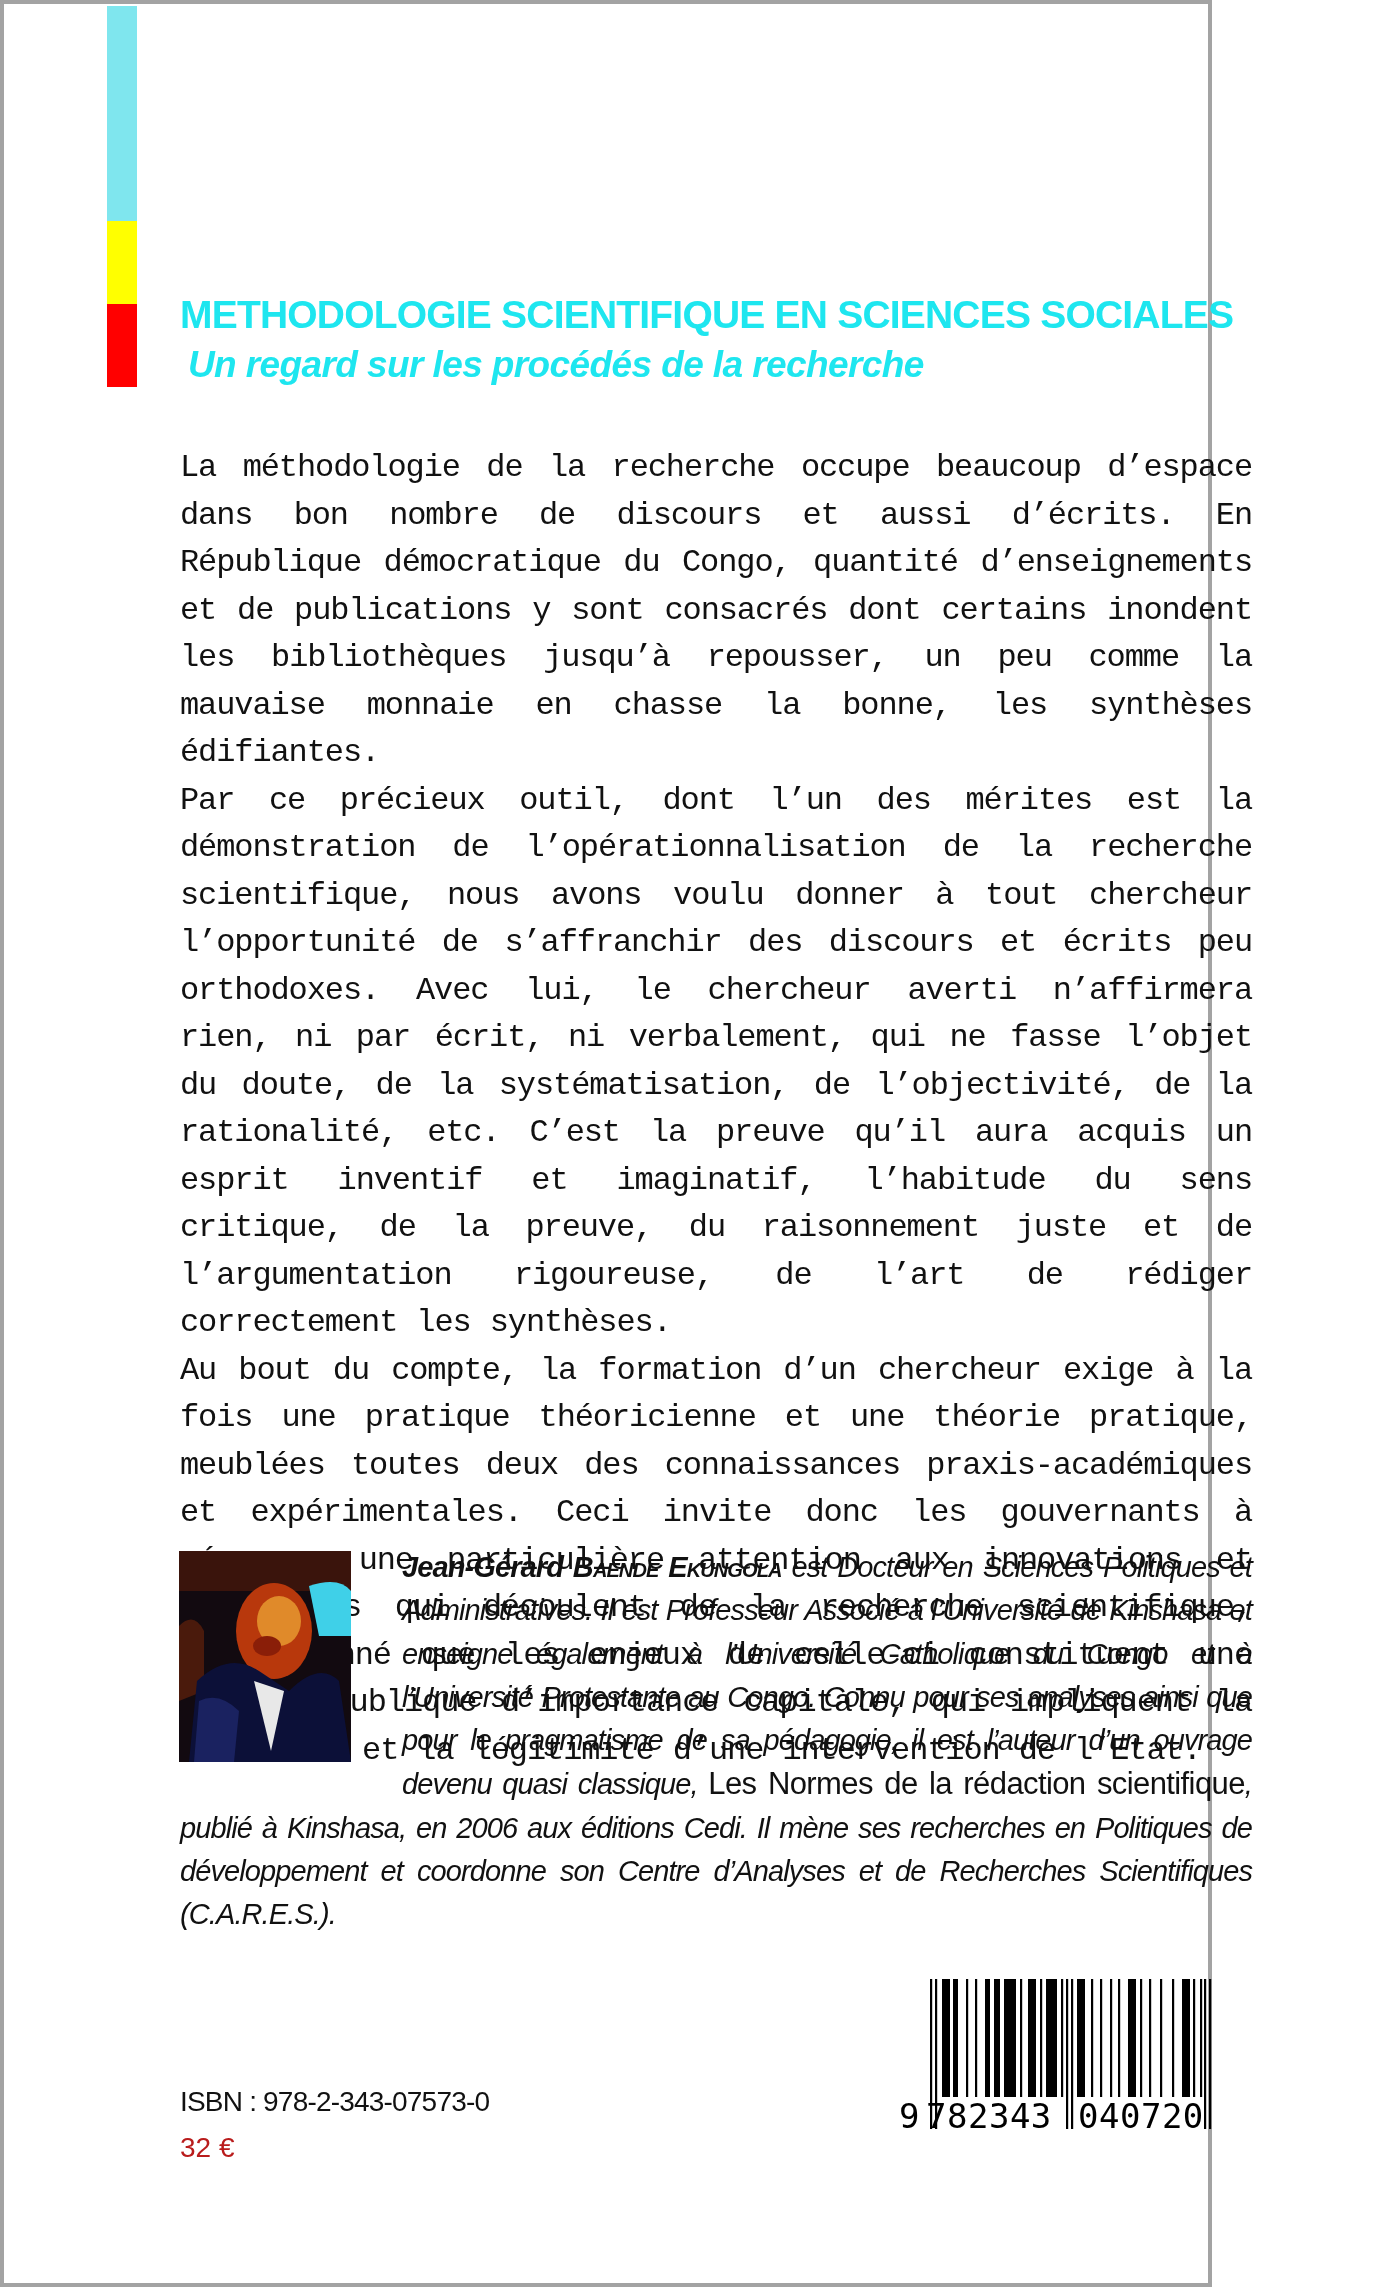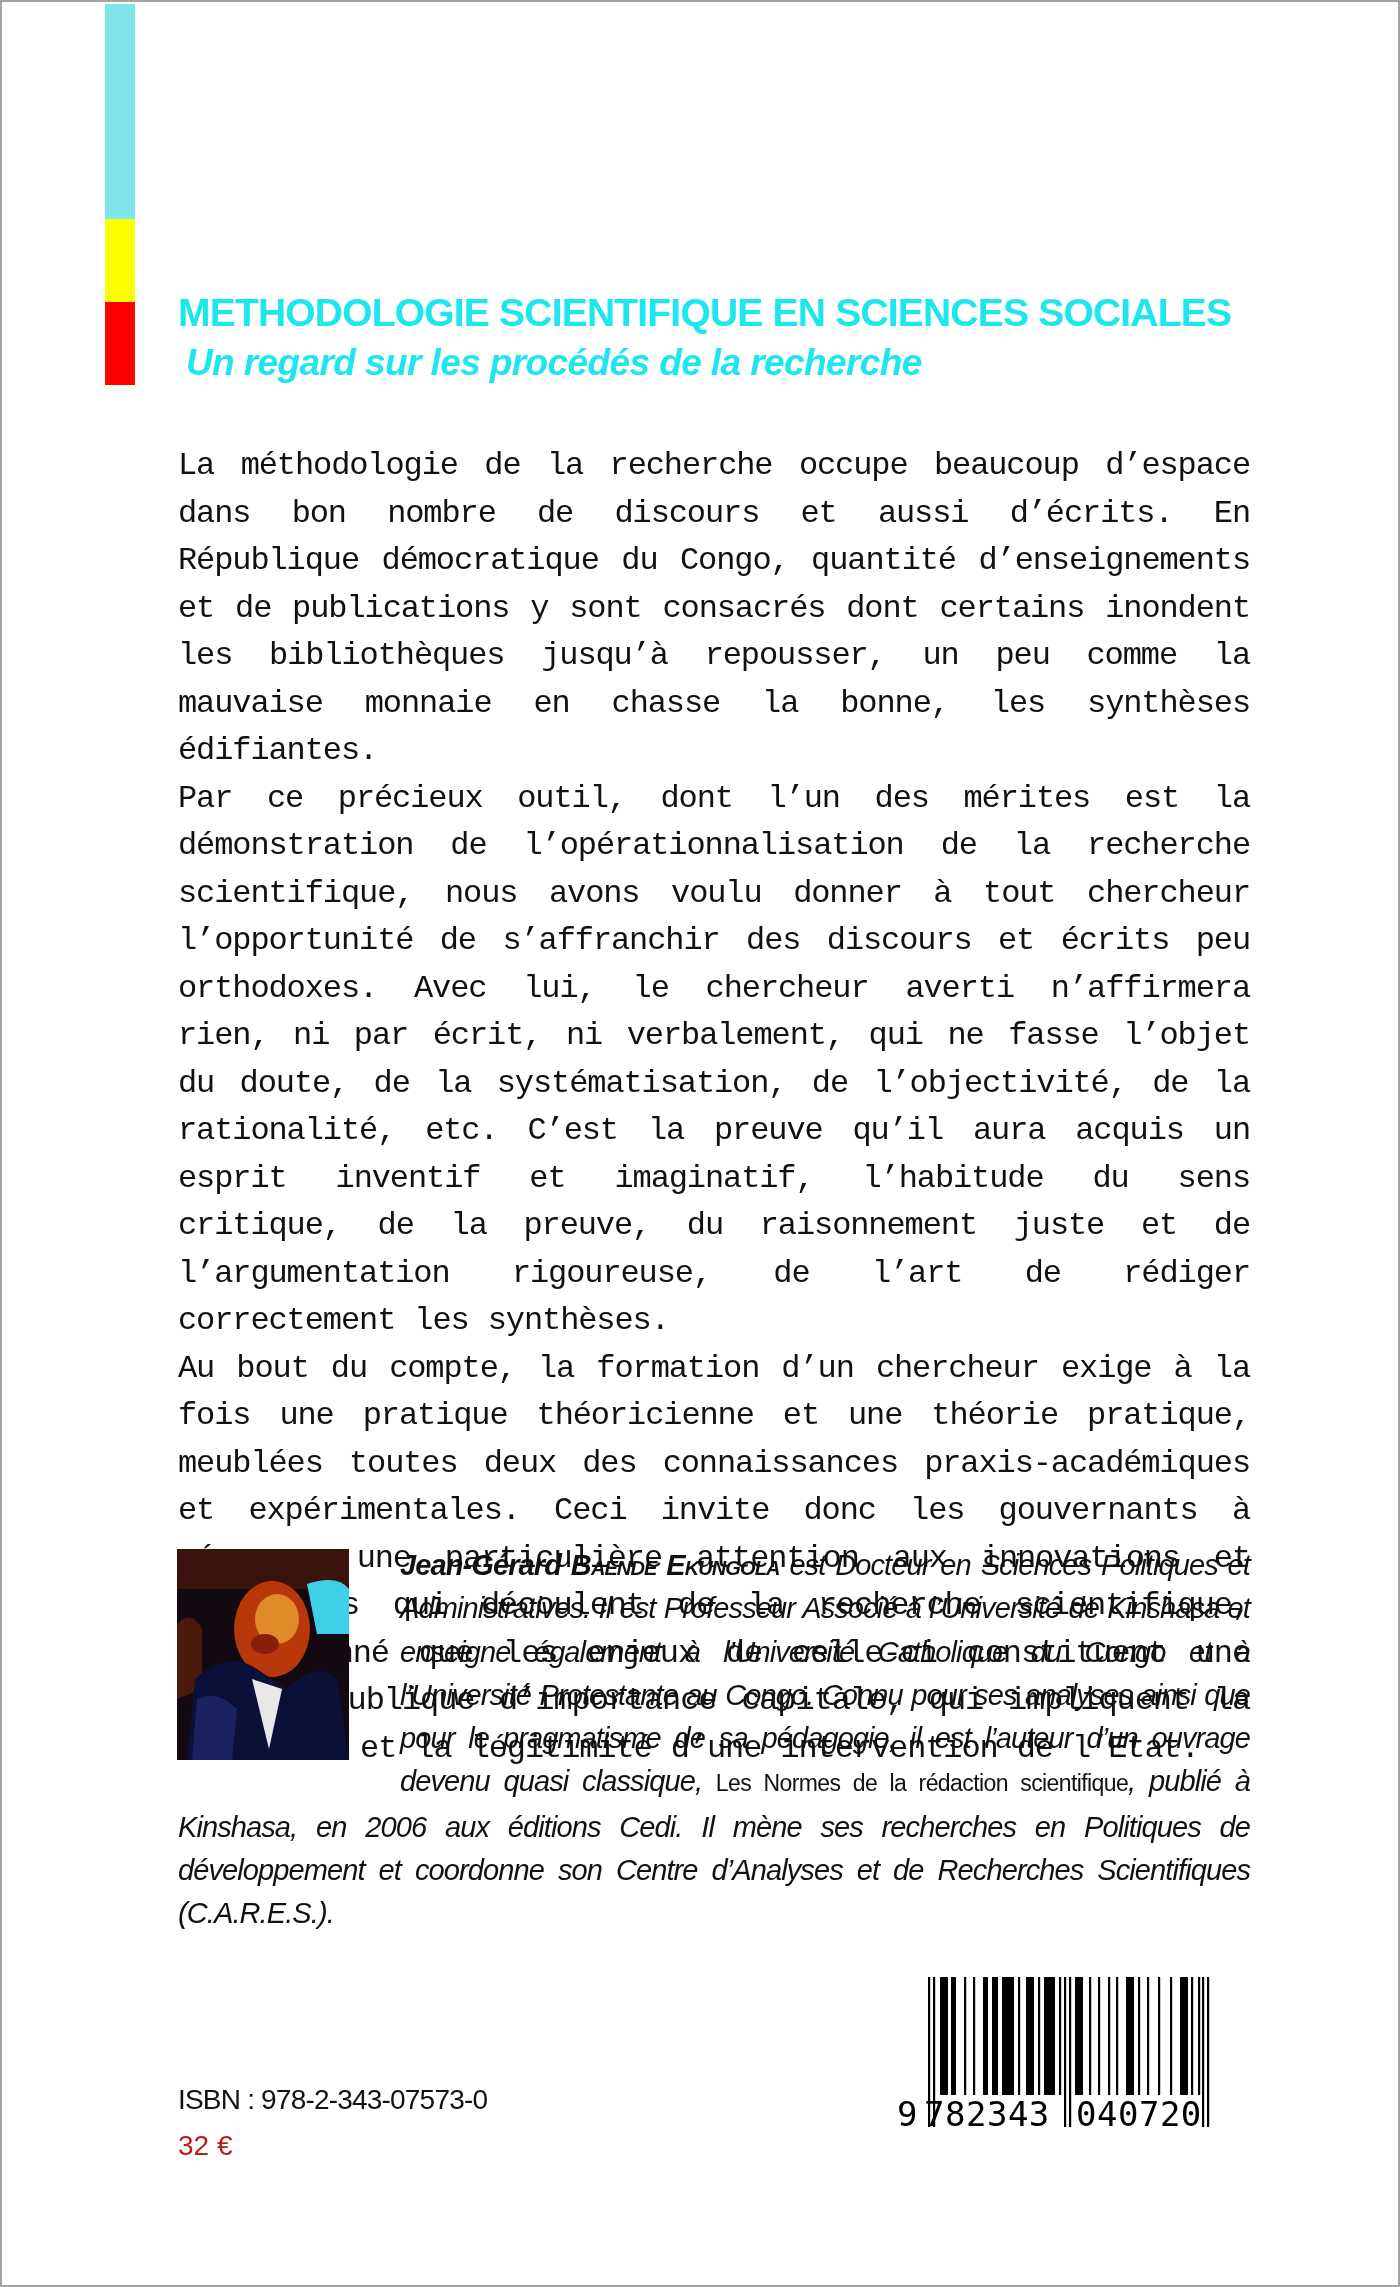--- a/index.html
+++ b/index.html
@@ -1,19 +1,19 @@
 <!DOCTYPE html>
 <html><head>
 <meta charset="utf-8">
 <style>
   html, body { margin: 0; padding: 0; background: #ffffff; }
   body { width: 1400px; height: 2287px; position: relative; overflow: hidden; }
   .page {
-    position: absolute; left: 0; top: 0; width: 1400px; height: 2287px;
-    box-sizing: border-box; border: 2px solid #a3a3a3; background: #fff;
+    position: absolute; left: 0; top: 0; width: 1212px; height: 2287px;
+    box-sizing: border-box; border: 4px solid #a3a3a3; background: #fff;
   }
   .stripe { position: absolute; left: 103px; width: 30px; }
   .stripe.cyan { top: 2px; height: 215px; background: #7fe6ee; }
   .stripe.yellow { top: 217px; height: 83px; background: #ffff00; }
   .stripe.red { top: 300px; height: 83px; background: #ff0000; }
 
   .title {
     position: absolute; left: 176px; top: 288px; width: 1150px;
     font-family: "Liberation Sans", sans-serif; font-weight: bold;
     font-size: 39px; line-height: 46px; color: #1ee6ef; letter-spacing: -0.8px;
@@ -39,21 +39,21 @@
     overflow: hidden; background: #0b0b1e;
   }
   .bio {
     position: absolute; left: 176px; top: 1542px; width: 1072px;
     font-family: "Liberation Sans", sans-serif; font-style: italic; font-size: 29px;
     line-height: 43.3px; color: #111; text-align: justify; letter-spacing: -0.9px;
   }
   .bio .float-spacer { float: left; width: 222px; height: 258px; }
   .bio .name { font-weight: bold; }
   .bio .sc { font-weight: bold; font-variant: small-caps; }
-  .bio .book { font-style: normal; font-size: 23px; letter-spacing: -0.6px; }
+  .bio .book { font-style: normal; font-size: 31px; letter-spacing: -0.6px; }
 
   .isbn {
     position: absolute; left: 176px; top: 2082px;
     font-family: "Liberation Sans", sans-serif; font-size: 28px; color: #111;
     letter-spacing: -0.8px; white-space: nowrap; text-align: center;
   }
   .price {
     position: absolute; left: 176px; top: 2128px;
     font-family: "Liberation Sans", sans-serif; font-size: 28px; color: #b91c1c;
     white-space: nowrap;

